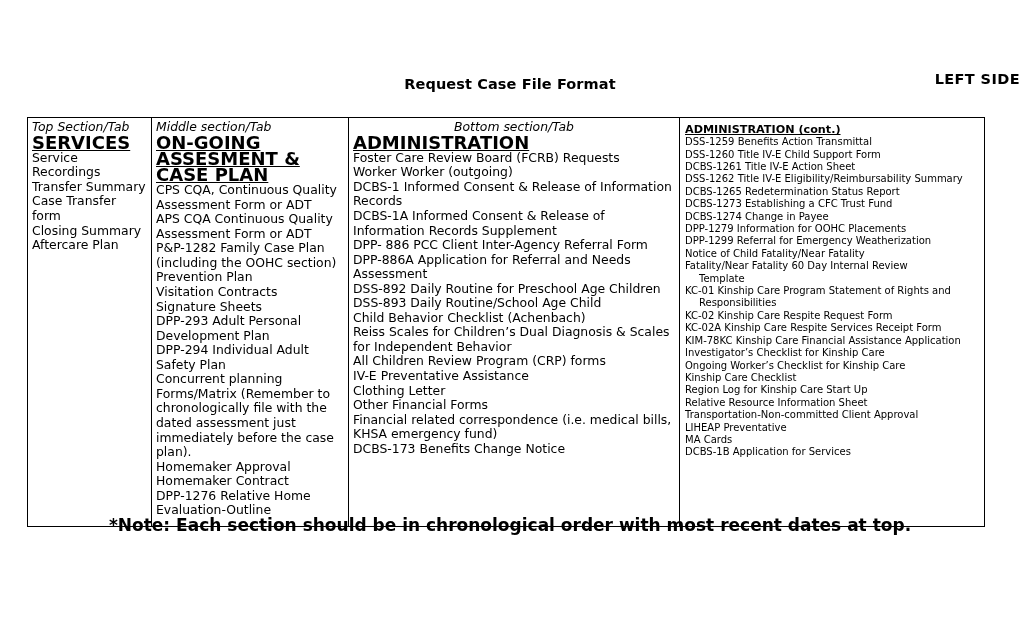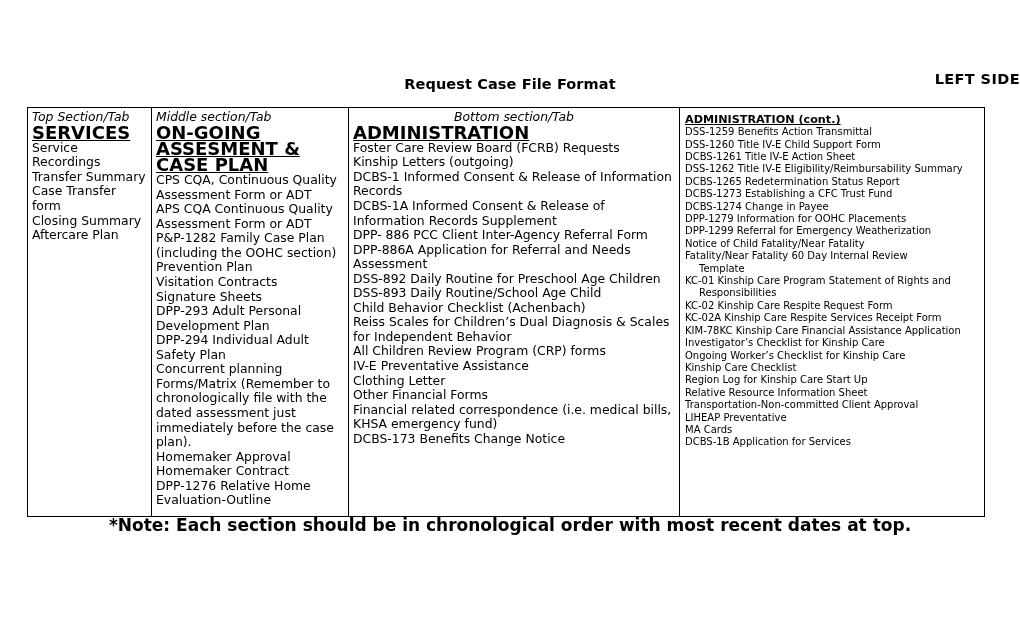--- a/index.html
+++ b/index.html
@@ -42,21 +42,21 @@
     text-align: right;
     font-size: 14.5px;
     font-weight: bold;
     letter-spacing: 0.4px;
   }
 
   
   .file-table {
     position: absolute;
     left: 27px;
-    top: 107px;
+    top: 117px;
     width: 953px;
     border-collapse: collapse;
     table-layout: fixed;
   }
   .file-table td {
     border: 1.2px solid #000000;
     vertical-align: top;
     padding: 0;
   }
   .col-1 { width: 123px; }
@@ -174,21 +174,21 @@
             </ul>
           </div>
         </td>
 
         <td class="col-3">
           <div class="cell-inner">
             <div class="tab-label center">Bottom section/Tab</div>
             <div class="section-head-wrap"><span class="section-head">ADMINISTRATION</span></div>
             <ul class="item-list">
               <li>Foster Care Review Board (FCRB) Requests</li>
-              <li>Kinship Letters (outgoing)</li>
+              <li>Worker Worker (outgoing)</li>
               <li>DCBS-1 Informed Consent &amp; Release of Information Records</li>
               <li>DCBS-1A Informed Consent &amp; Release of Information Records Supplement</li>
               <li>DPP- 886 PCC Client Inter-Agency Referral Form</li>
               <li>DPP-886A Application for Referral and Needs Assessment</li>
               <li>DSS-892 Daily Routine for Preschool Age Children</li>
               <li>DSS-893 Daily Routine/School Age Child</li>
               <li>Child Behavior Checklist (Achenbach)</li>
               <li>Reiss Scales for Children’s Dual Diagnosis &amp; Scales for Independent Behavior</li>
               <li>All Children Review Program (CRP) forms</li>
               <li>IV-E Preventative Assistance</li>

